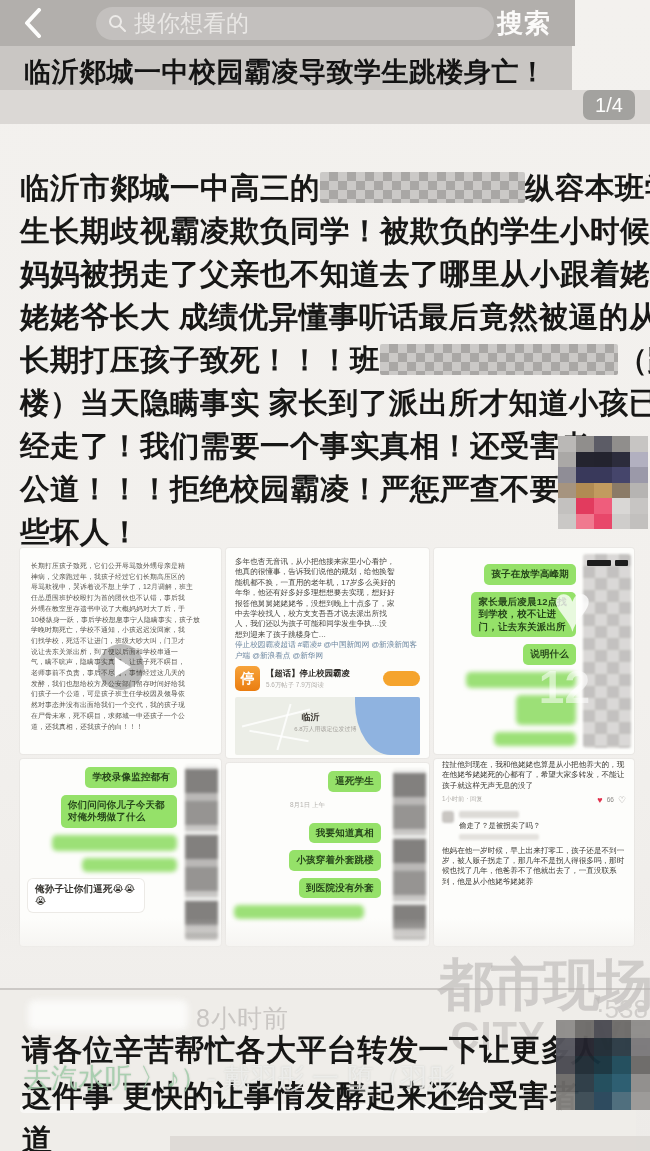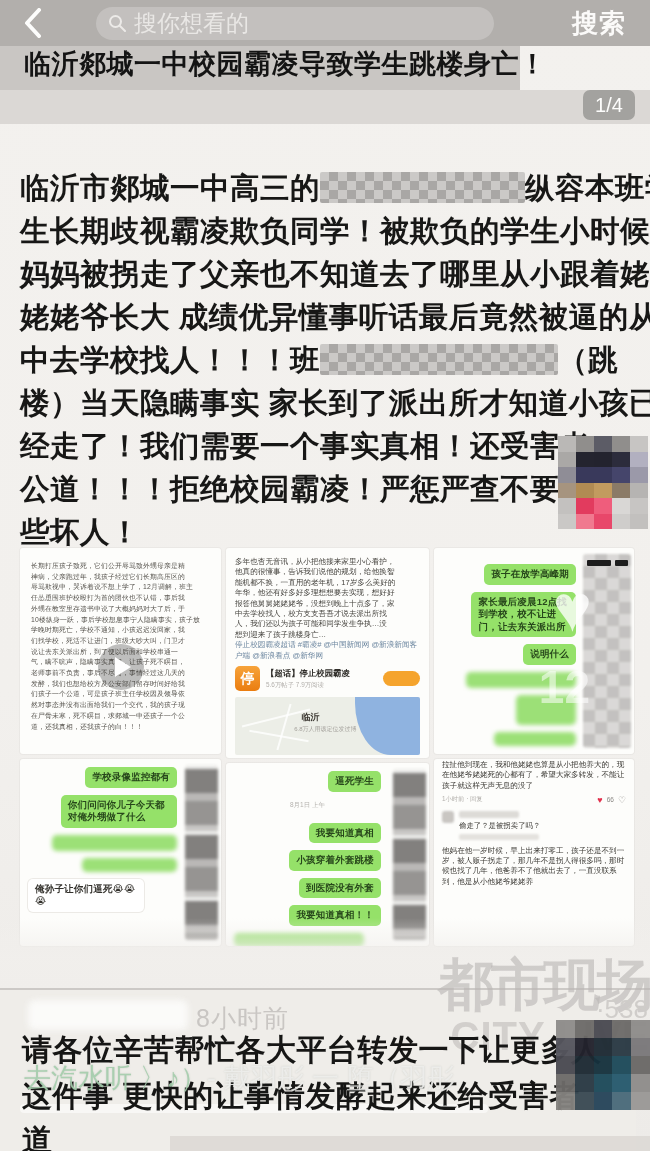--- a/index.html
+++ b/index.html
@@ -1,26 +1,26 @@
 <!DOCTYPE html>
 <html><head>
 <meta charset="utf-8">
 <style>
   html,body{margin:0;padding:0;background:#888;}
   *{box-sizing:border-box;font-family:"Liberation Sans","DejaVu Sans",sans-serif;}
   .screen{position:relative;width:650px;height:1151px;overflow:hidden;
     background:linear-gradient(180deg,#f3f1ee 0%,#f2f0ed 60%,#edebe8 100%);}
   
-  .topbar{position:absolute;left:0;top:0;width:650px;height:46px;background:#b2afac;display:flex;align-items:center;}
+  .topbar{position:absolute;left:0;top:0;width:575px;height:46px;background:#b2afac;display:flex;align-items:center;}
   .back{width:66px;height:46px;display:flex;align-items:center;justify-content:center;}
   .searchpill{flex:0 0 398px;height:33px;margin-left:30px;border-radius:17px;background:rgba(255,255,255,.22);
     display:flex;align-items:center;padding:0 12px;color:#ecebe9;}
   .searchpill .ph{font-size:23px;color:#e9e7e5;margin-left:8px;white-space:nowrap;overflow:hidden;}
   .searchbtn{margin-left:auto;margin-right:24px;font-size:26px;color:#fbfaf9;font-weight:700;letter-spacing:1px;}
-  .titlebar{position:absolute;left:0;top:46px;width:520px;height:44px;background:#c9c6c3;display:flex;align-items:flex-start;}
+  .titlebar{position:absolute;left:0;top:46px;width:572px;height:44px;background:#c9c6c3;display:flex;align-items:flex-end;}
   .titlebar .t{margin-left:24px;font-size:27px;font-weight:700;color:#141414;letter-spacing:.5px;white-space:nowrap;}
   .badgerow{position:absolute;left:0;top:90px;width:650px;height:34px;background:#dbd8d5;}
   .pager{position:absolute;right:15px;top:0;width:52px;height:30px;border-radius:7px;background:#a3a29f;
     color:#fdfdfc;font-size:20px;display:flex;align-items:center;justify-content:center;}
   
   .bodytext{position:absolute;left:20px;top:166px;width:616px;}
   .bline{height:43px;line-height:43px;font-size:29.5px;font-weight:700;color:#171716;letter-spacing:.5px;white-space:nowrap;}
   .censor{display:inline-block;height:31px;vertical-align:-5px;border-radius:2px;
     background:repeating-conic-gradient(#a6a4a2 0% 25%,#c9c7c5 0% 50%);background-size:18px 18px;opacity:.95;}
   .emoji-mosaic{position:absolute;left:558px;top:436px;width:90px;height:93px;display:grid;
@@ -126,21 +126,21 @@
   </div>
   <div class="badgerow">
     <div class="pager">1/4</div>
   </div>
 
   <div class="bodytext" id="body-lines">
       <div class="bline"><span>临沂市郯城一中高三的</span><span class="censor" style="width: 205px;"></span><span>纵容本班学</span></div>
       <div class="bline"><span>生长期歧视霸凌欺负同学！被欺负的学生小时候</span></div>
       <div class="bline"><span>妈妈被拐走了父亲也不知道去了哪里从小跟着姥</span></div>
       <div class="bline"><span>姥姥爷长大 成绩优异懂事听话最后竟然被逼的从</span></div>
-      <div class="bline"><span>中去学校找人！！！班</span><span class="censor" style="width: 238px;"></span><span>（跳</span></div>
+      <div class="bline"><span>长期打压孩子致死！！！班</span><span class="censor" style="width: 238px;"></span><span>（跳</span></div>
       <div class="bline"><span>楼）当天隐瞒事实 家长到了派出所才知道小孩已</span></div>
       <div class="bline"><span>经走了！我们需要一个事实真相！还受害者</span></div>
       <div class="bline"><span>公道！！！拒绝校园霸凌！严惩严查不要</span></div>
       <div class="bline"><span>些坏人！</span></div>
     </div>
   <div class="emoji-mosaic" id="emoji-mosaic">
       <div style="background: rgb(186, 184, 182);"></div>
       <div style="background: rgb(144, 142, 140);"></div>
       <div style="background: rgb(92, 92, 102);"></div>
       <div style="background: rgb(144, 142, 140);"></div>
@@ -260,23 +260,20 @@
             </div>
             <div class="crow">
               <div class="bubble">我要知道真相</div>
             </div>
             <div class="crow">
               <div class="bubble">小孩穿着外套跳楼</div>
             </div>
             <div class="crow">
               <div class="bubble">到医院没有外套</div>
             </div>
-            <div class="crow">
-              <div class="bubble">我要知道真相！！</div>
-            </div>
             <div class="crow left">
               <div class="bblur" style="width: 130px; height: 14px;"></div>
             </div>
           </div>
         <div class="avstrip"></div>
       </div>
     </div>
 
     <div class="col" style="flex:0 0 200px;">
       <div class="card chat" style="height:206px;padding-right:58px;padding-top:16px;">

